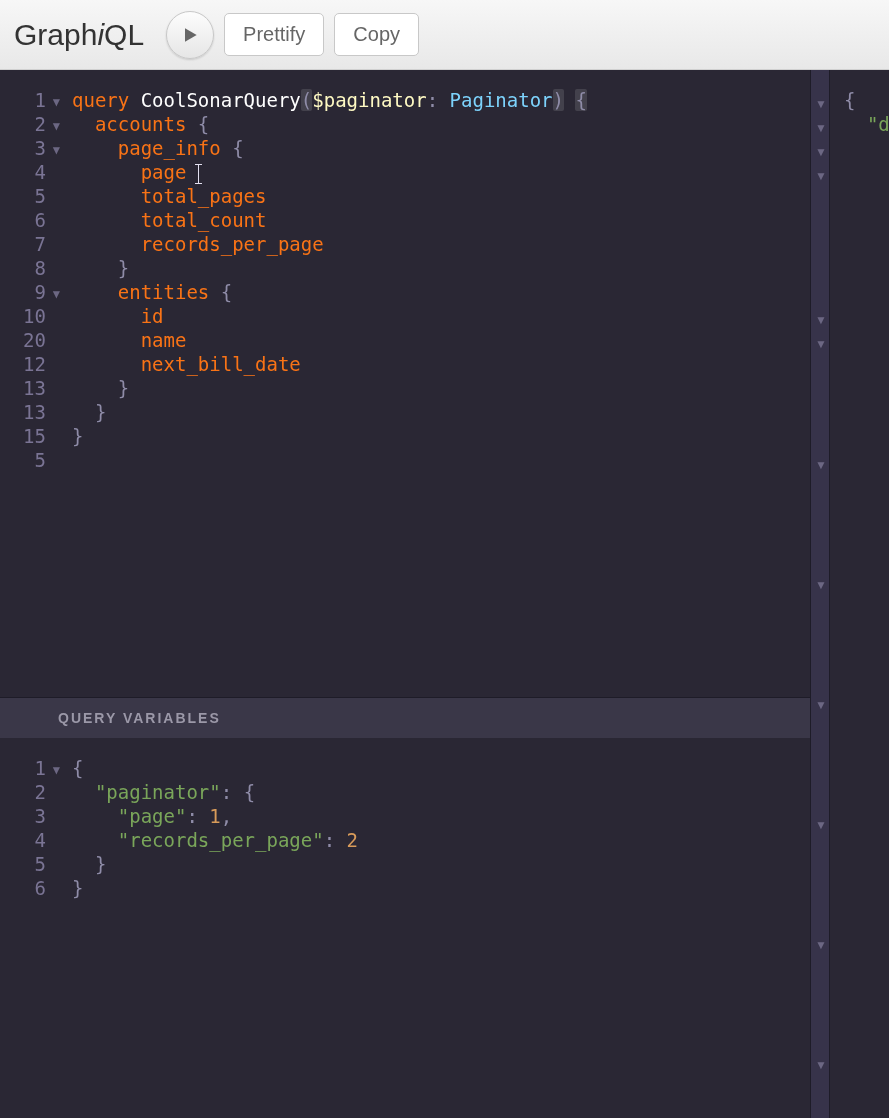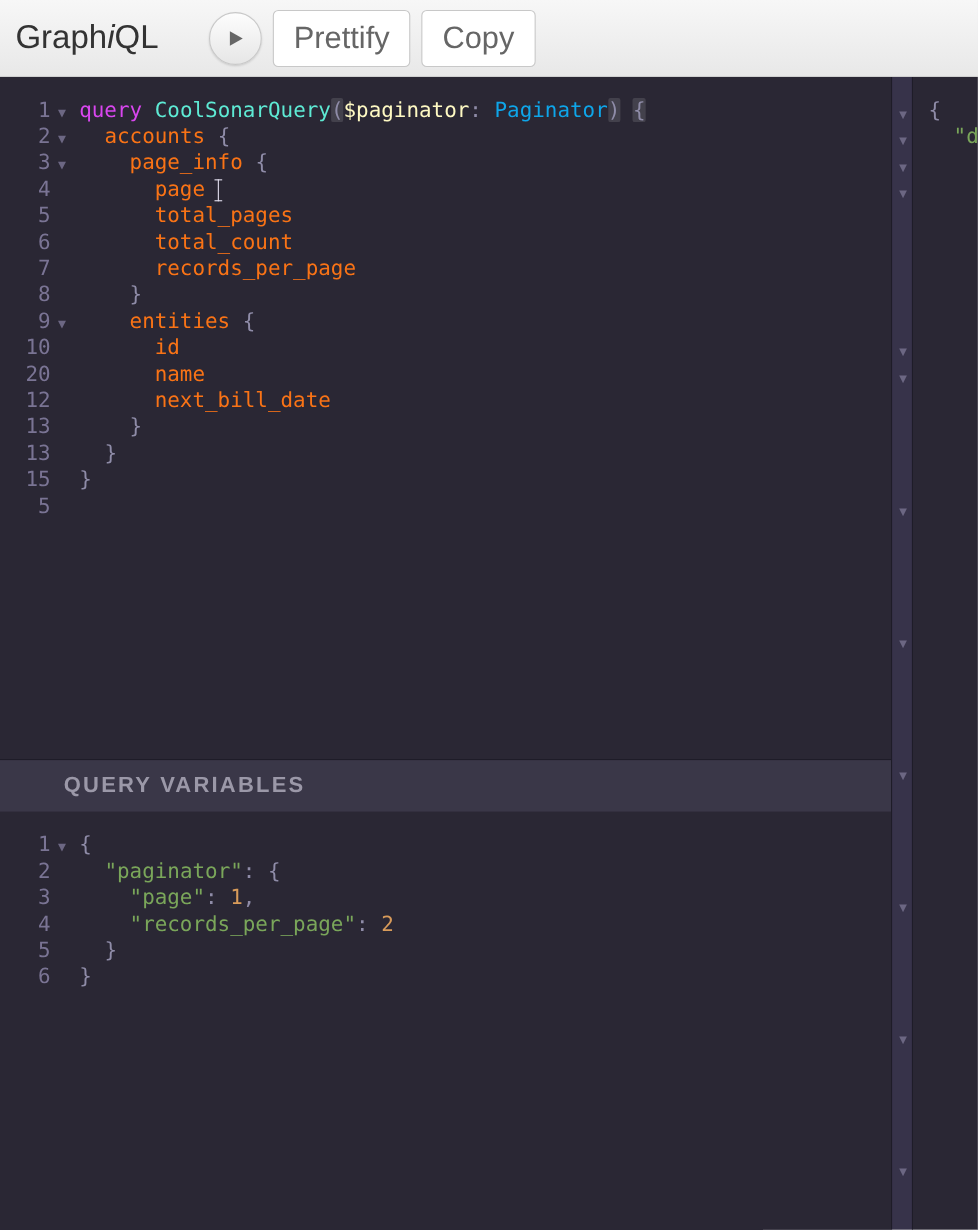--- a/index.html
+++ b/index.html
@@ -16,39 +16,39 @@
       border-bottom: 1px solid #d0d0d0;
       display: flex;
       align-items: center;
       padding: 0 14px;
       gap: 10px;
     }
     .logo {
       font-size: 30px;
       font-weight: 400;
       color: #333;
-      margin-right: 36px;
+      margin-right: 12px;
     }
     .logo .i { font-style: italic; }
     .play-button {
       width: 48px;
       height: 48px;
       border-radius: 50%;
       background: linear-gradient(#fdfdfd, #e6e6e6);
       border: 1px solid #c8c8c8;
       display: flex;
       align-items: center;
       justify-content: center;
       cursor: pointer;
       box-shadow: 0 1px 2px rgba(0,0,0,0.15);
     }
     .play-button svg { width: 20px; height: 20px; }
     .toolbar-button {
       padding: 9px 18px;
-      font-size: 28px;
+      font-size: 20px;
       color: #666;
       background: #fff;
       border: 1px solid #c8c8c8;
       border-radius: 5px;
       cursor: pointer;
     }
     .editor-container {
       display: flex;
       height: calc(100% - 70px);
     }
@@ -83,24 +83,24 @@
       color: #6c6783;
       font-size: 12px;
     }
     .code {
       flex: 1;
       color: #e3e0f0;
       white-space: pre;
       padding-left: 20px;
     }
     .code .line { height: 24px; }
-    .kw { color: #d946ef; }
-    .def { color: #5eead4; }
+    .kw { color: #f97316; }
+    .def { color: #ffffff; }
     .var { color: #fef9c3; }
-    .type { color: #0ea5e9; }
+    .type { color: #7dd3fc; }
     .field { color: #f97316; }
     .punc { color: #8f8ca8; }
     .brace { color: #8f8ca8; }
     .punct-highlight { background: rgba(255,255,255,0.12); border-radius: 2px; }
     .cursor-caret {
       display: inline-block;
       width: 1px;
       height: 20px;
       background: #e3e0f0;
       vertical-align: middle;
@@ -112,21 +112,21 @@
       width: 7px;
       height: 1px;
       background: #e3e0f0;
       left: -3px;
     }
     .cursor-caret::before { top: 0; }
     .cursor-caret::after { bottom: 0; }
     .variables-header {
       background: #3a3748;
       color: #9b98a8;
-      font-size: 20px;
+      font-size: 14px;
       font-weight: 600;
       letter-spacing: 2px;
       padding: 12px 58px;
       border-top: 1px solid #1e1c28;
       cursor: pointer;
     }
     .variables-editor {
       height: 380px;
       background: #2a2734;
       display: flex;

